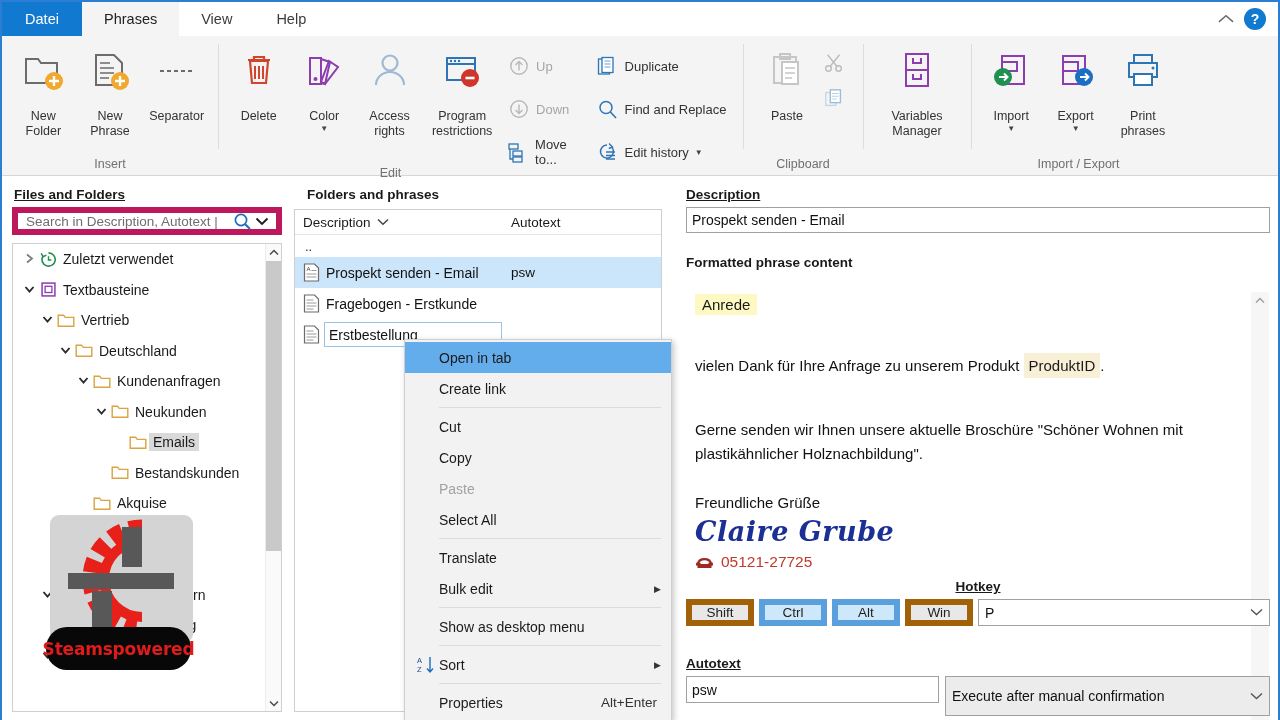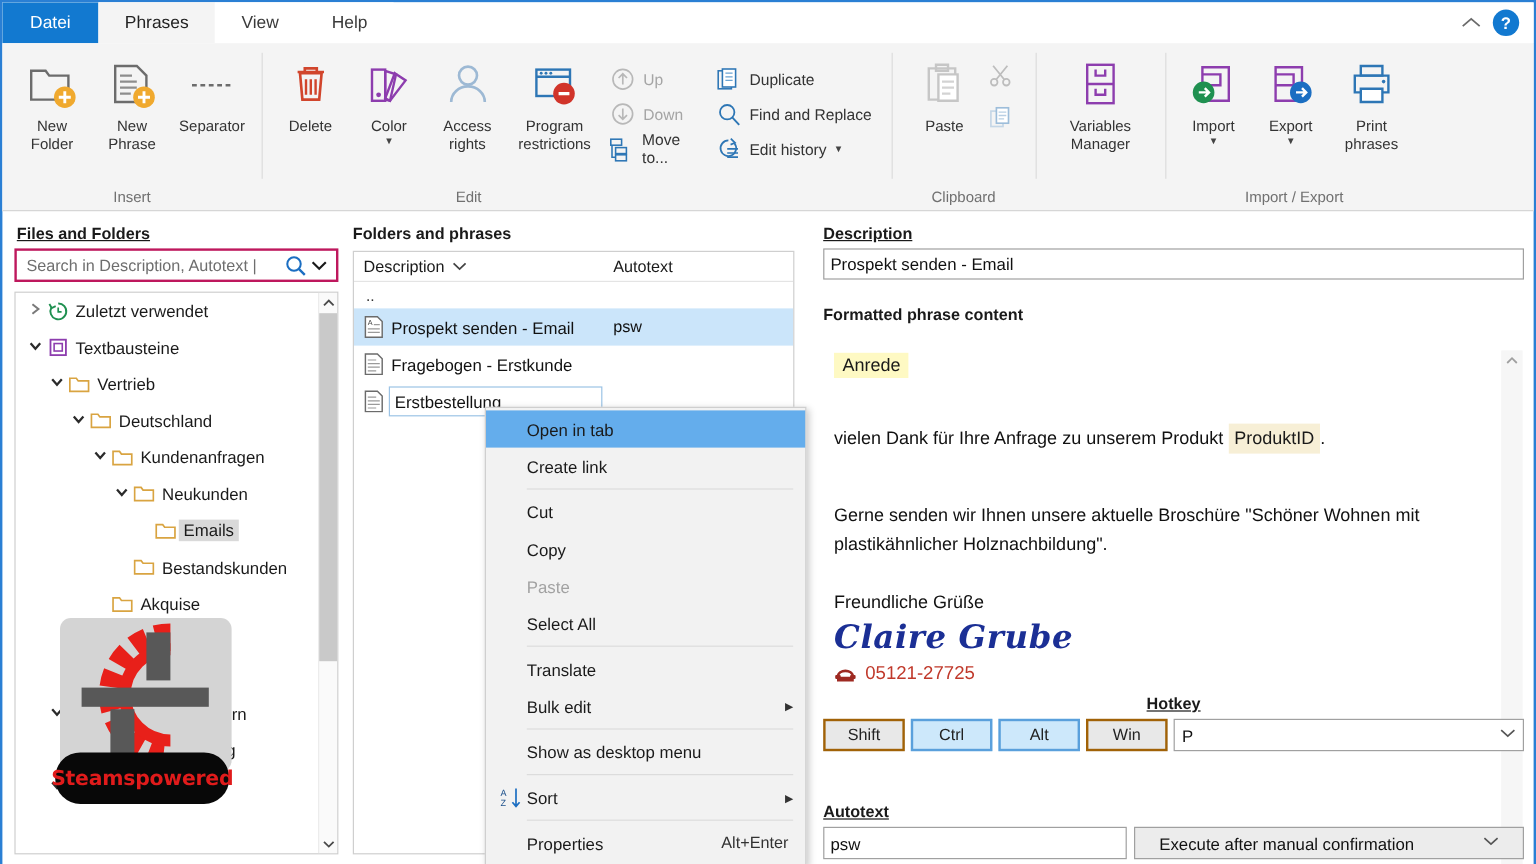--- a/index.html
+++ b/index.html
@@ -72,43 +72,43 @@
     text-align: center; font-size: 12.5px; color: #707070;
     padding-bottom: 4px;
   }
   .bigbtn {
     width: 72px; display: flex; flex-direction: column; align-items: center;
     padding: 4px 2px; cursor: default;
   }
   .bigbtn .ic { height: 48px; display: flex; align-items: center; justify-content: center; }
   .bigbtn .lbl {
     font-size: 12.5px; color: #333; text-align: center; line-height: 1.18;
-    margin-top: 4px;
-  }
-  .smallcol { display: flex; flex-direction: column; gap: 1px; padding-top: 10px; }
+    margin-top: 15px;
+  }
+  .smallcol { display: flex; flex-direction: column; gap: 15px; padding-top: 10px; }
   .smallbtn {
     display: flex; align-items: center; gap: 6px;
     padding: 2px 6px; font-size: 13px; color: #333; height: 28px;
   }
   .smallbtn.disabled { color: #a5a5a5; }
   .smallbtn .sic { width: 22px; height: 22px; display:flex; align-items:center; justify-content:center; }
   .caret-dn { font-size: 8px; color: #444; line-height: 1; margin-top:1px;}
 
   
   .panel-head {
     font-size: 13.5px; font-weight: bold; color: #1a1a1a;
   }
   .panel-head u { text-decoration: underline; }
 
   
   .leftpanel { position: absolute; left: 0; top: 175px; width: 290px; bottom: 0; }
   .lp-title { position: absolute; left: 12px; top: 10px; }
   .searchbox {
     position: absolute; left: 10px; top: 30px; width: 270px; height: 28px;
-    border: 2px solid #be185d; background: #fff;
+    border: 6px solid #be185d; background: #fff;
     display: flex; align-items: center; padding: 0 4px 0 8px;
   }
   .searchbox .ph { flex: 1; font-size: 13.5px; color: #6e6e6e; white-space: nowrap; overflow: hidden; }
   .tree {
     position: absolute; left: 10px; top: 66px; width: 270px; bottom: 8px;
     border: 1px solid #cfcfcf; background: #fff; overflow: hidden;
   }
   .tree-inner { position: absolute; inset: 0 16px 0 0; }
   .tnode {
     display: flex; align-items: center; height: 30.5px; font-size: 14px; color: #1a1a1a;
@@ -121,21 +121,21 @@
   .tsb {
     position: absolute; right: 0; top: 0; bottom: 0; width: 16px;
     background: #fafafa; border-left: 1px solid #ececec;
   }
   .tsb .arr { height: 16px; display: flex; align-items: center; justify-content: center; font-size: 9px; color: #555; }
   .tsb .arr.bot { position: absolute; bottom: 0; left: 0; right: 0; }
   .tsb .thumb { position: absolute; top: 17px; left: 0; right: 0; height: 290px; background: #c9c9c9; }
 
   
   .midpanel { position: absolute; left: 292px; top: 175px; width: 368px; bottom: 0; }
-  .mp-title { position: absolute; left: 0; top: 10px; text-align: center; }
+  .mp-title { position: absolute; left: 13px; top: 10px; text-align: center; }
   .mlist {
     position: absolute; left: 0; top: 32px; right: 0; bottom: 8px;
     border: 1px solid #cfcfcf; background: #fff; overflow: hidden;
   }
   .mhead {
     display: flex; height: 25px; border-bottom: 1px solid #e4e4e4;
     font-size: 13.5px; color: #1a1a1a; align-items: center;
   }
   .mhead .c1 { width: 208px; padding-left: 8px; display: flex; align-items: center; gap: 6px; }
   .mhead .c2 { padding-left: 8px; }
@@ -198,41 +198,41 @@
   .signature {
     font-family: "DejaVu Serif", serif; font-style: italic;
     font-size: 27px; color: #1b2f95; font-weight: bold;
     letter-spacing: 0.5px; margin-top: 2px;
   }
   .phone { font-size: 15.5px; color: #c0392b; display: flex; align-items: center; gap: 7px; }
 
   .hotkey-wrap { position: absolute; left: 2px; bottom: 94px; right: 6px; text-align: center; }
   .hk-row { display: flex; align-items: center; gap: 5px; margin-top: 5px; }
   .hk {
-    width: 68px; height: 27px; border: 2px solid #a16207; background: #e8e8e8;
+    width: 68px; height: 27px; border: 6px solid #a16207; background: #e8e8e8;
     font-size: 13.5px; color: #222;
     display: flex; align-items: center; justify-content: center;
   }
   .hk.on { background: #cde8fb; border-color: #5aa0dc; }
   .hk-select {
     flex: 1; height: 27px; border: 1px solid #a0a0a0; background: #fff;
     font-size: 14px; color: #111;
     display: flex; align-items: center; padding: 0 6px 0 6px;
   }
   .hk-select .cv { margin-left: auto; font-size: 10px; color: #555; }
 
   .autotext-wrap { position: absolute; left: 2px; bottom: 4px; right: 6px; }
   .at-row { display: flex; gap: 6px; margin-top: 5px; }
   .at-input {
     width: 253px; height: 27px; border: 1px solid #a0a0a0; background: #fff;
     font-size: 14px; color: #111; display: flex; align-items: center; padding-left: 5px;
   }
   .at-select {
-    flex: 1; height: 27px; border: 1px solid #a0a0a0; background: #ececec;
-    font-size: 14px; color: #111; display: flex; align-items: center; padding: 0 20px;
+    flex: 1; height: 40px; border: 1px solid #a0a0a0; background: #ececec;
+    font-size: 14px; color: #111; display: flex; align-items: center; padding: 0 6px;
   }
   .at-select .cv { margin-left: auto; font-size: 10px; color: #555; }
 
   
   .watermark { position: absolute; left: 48px; top: 513px; width: 143px; height: 160px; z-index: 40; }
   .wm-card {
     position: absolute; left: 0; top: 0; width: 143px; height: 128px;
     background: #d4d4d4; border-radius: 9px;
   }
   .wm-badge {

